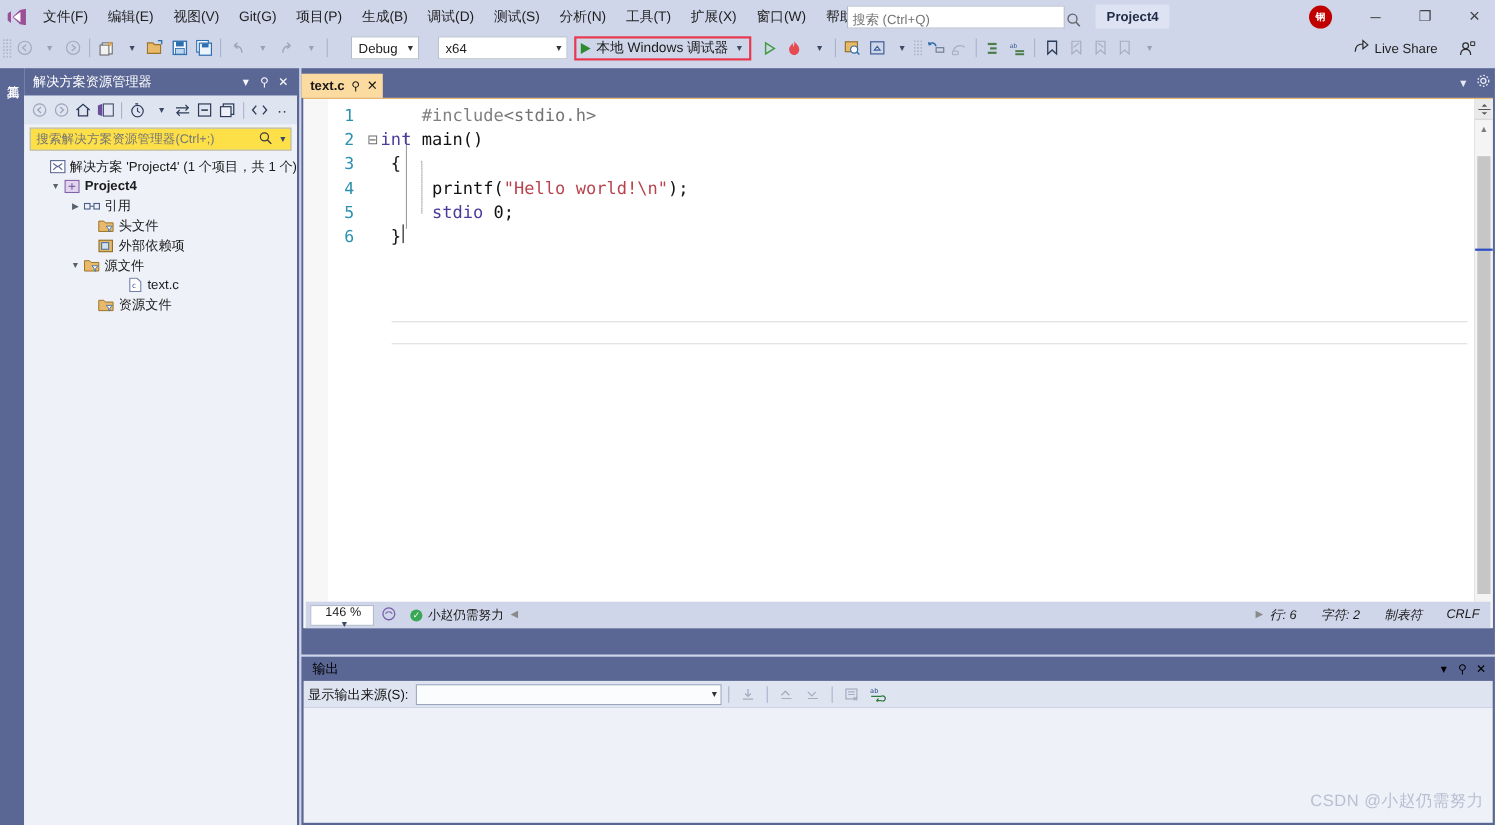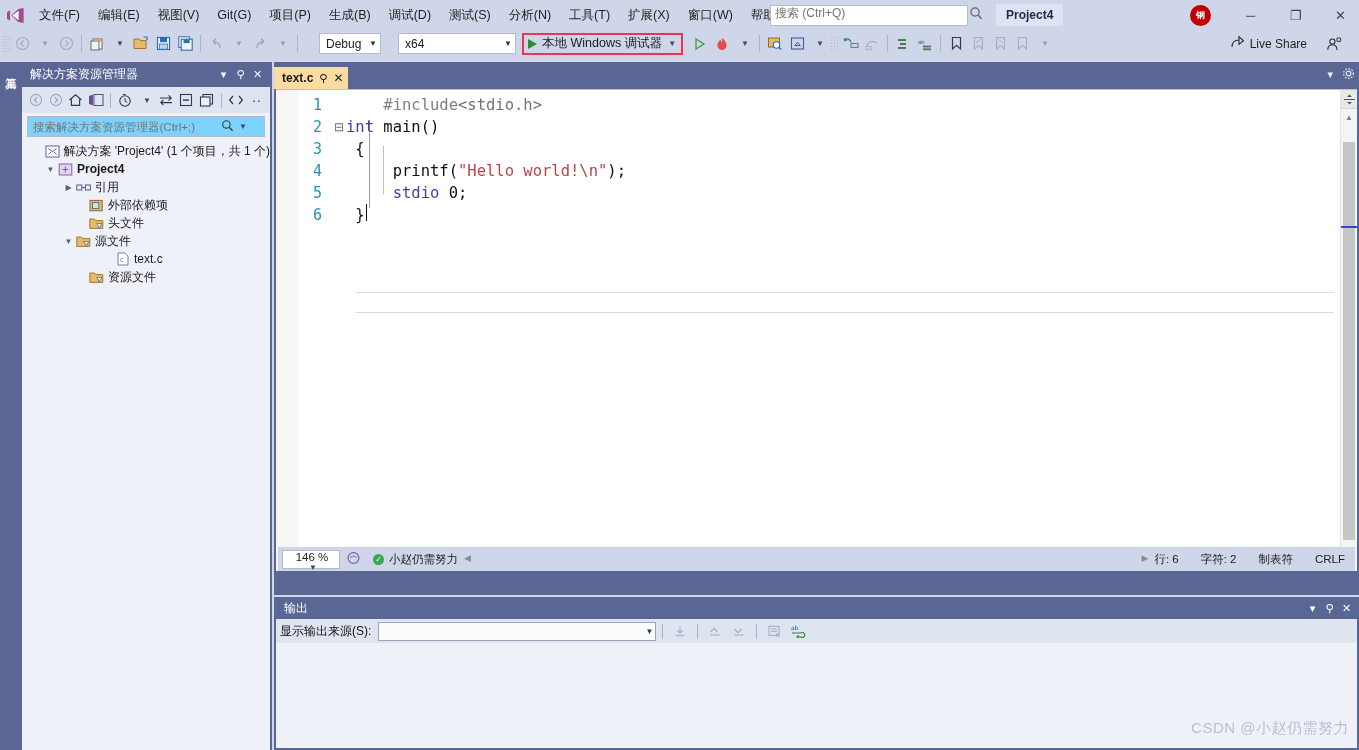--- a/index.html
+++ b/index.html
@@ -21,21 +21,21 @@
     width: 30px; height: 30px; display: flex; align-items: center; justify-content: center;
   }
   .vs-logo svg { display:block; }
   .menu { display: flex; align-items: center; height: 30px; }
   .menu-item {
     padding: 0 9px; height: 30px; line-height: 30px; font-size: 12.5px; color: #1e1e1e;
     white-space: nowrap; cursor: default;
   }
   .search-box {
     position: absolute; left: 770px; top: 5px; width: 198px; height: 21px;
-    background: #ffffff; border: 1px solid #b4bbcb; display: flex; align-items: flex-start;
+    background: #ffffff; border: 1px solid #b4bbcb; display: flex; align-items: flex-end;
     padding: 0 4px;
     gap: 39px;
   }
   .search-box input {
     flex: 1; border: none; outline: none; font-size: 12px; color: #777;
     font-family: "Liberation Sans", sans-serif; background: transparent;
   }
   .search-ico { width: 14px; height: 14px; opacity: .75; }
   .proj-chip {
     position: absolute; left: 996px; top: 4px; height: 22px; padding: 0 10px;
@@ -110,22 +110,22 @@
   .sol-header .t { flex: 1; }
   .sol-header .hi { width: 17px; text-align: center; font-size: 11px; opacity: .95; }
   .sol-toolbar {
     height: 26px; background: #dfe4f1; display: flex; align-items: center; padding: 0 4px;
     gap: 1px;
   }
   .sbtn { width: 21px; height: 21px; display:flex; align-items:center; justify-content:center;
           color: #30405f; }
   .sbtn.dis { opacity: .42; }
   .sol-search {
-    margin: 3px 5px 2px 5px; height: 21px; background: #7dd3fc; border: 1px solid #b4bbcb;
-    display: flex; align-items: center; padding: 0 14px 0 5px;
+    margin: 3px 5px 2px 5px; height: 21px; background: #fde047; border: 1px solid #b4bbcb;
+    display: flex; align-items: center; padding: 0 0 0 5px;
   }
   .sol-search input {
     flex: 1; border: none; outline: none; font-size: 11.5px; color: #6d6d6d; background: transparent;
     font-family: "Liberation Sans", sans-serif;
   }
   .tree { flex: 1; padding-top: 3px; overflow: hidden; background: #eef1f8; }
   .node { display: flex; align-items: center; height: 18px; font-size: 12px; color: #1b1b1b;
           white-space: nowrap; }
   .exp { width: 13px; text-align: center; font-size: 8px; color: #59606e; }
   .nico { width: 17px; height: 16px; display:flex; align-items:center; justify-content:center; margin-right:3px; }
@@ -195,30 +195,30 @@
   .zoom-combo {
     width: 58px; height: 19px; background: #fff; border: 1px solid #b4bbcb; margin-left: 4px;
     display: flex; align-items: center; padding: 0 2px 0 4px; font-size: 11.5px; flex-direction: column;
   }
   .zoom-combo .zl { flex: 1; }
   .status-ok { display: flex; align-items: center; gap: 5px; margin-left: 12px; }
   .dot-ok { width: 11px; height: 11px; border-radius: 50%; background: #3aa757; color: #fff;
             font-size: 8px; display: flex; align-items: center; justify-content: center; }
   .hs-track { flex: 1; margin: 0 6px; height: 14px; position: relative; }
   .hs-arrow { color: #8a8a8a; font-size: 9px; position: absolute; top: 1px; }
-  .st-right { display: flex; align-items: center; gap: 22px; padding-right: 10px; }
+  .st-right { display: flex; align-items: center; gap: 22px; padding-right: 10px; font-style: italic; }
 
   
   .output-pane {
     position: absolute; left: 274px; top: 597px; width: 1085px; height: 153px;
     background: #5a6795;
   }
   .out-header {
     position: absolute; left: 0; top: 0; right: 0; height: 22px; display: flex; align-items: center;
-    color: #ffffff; font-size: 12px; padding: 0 4px 0 10px;
+    color: #000000; font-size: 12px; padding: 0 4px 0 10px;
   }
   .out-header .t { flex: 1; }
   .out-header .hi { width: 17px; text-align: center; font-size: 11px; }
   .out-toolbar {
     position: absolute; left: 2px; top: 22px; right: 2px; height: 24px; background: #dfe4f1;
     display: flex; align-items: center; padding: 0 4px; gap: 2px; font-size: 12px; color: #111; text-align: right;
   }
   .out-combo {
     width: 278px; height: 19px; background: #fbfcfe; border: 1px solid #9aa4bd;
     display: flex; align-items: center; padding: 0 2px; margin-left: 5px;
@@ -594,36 +594,36 @@
               <line x1="5.8" y1="5.5" x2="9.4" y2="5.5" stroke="#4a5d87" stroke-width="1"></line>
             </svg>
         </span>
         <span class="nlabel">引用</span>
       </div>
 
       <div class="node" style="padding-left:53px">
         <span class="exp"></span>
         <span class="nico">
           <svg width="15" height="13" viewBox="0 0 15 13">
-              <rect x="1" y="1.4" width="12.2" height="10.4" fill="#e8b96a" stroke="#8e6c27" stroke-width="1"></rect>
-              <rect x="3.4" y="3.6" width="6.4" height="6" fill="#cfe0f3" stroke="#3a6ea5" stroke-width=".9"></rect>
+              <path d="M0.8,11.4 L0.8,2 L5.4,2 L6.8,3.6 L13.8,3.6 L13.8,11.4 Z" fill="#e8b96a" stroke="#9c7328" stroke-width=".9"></path>
+              <path d="M7.6,6.6 L13,6.6 L10.9,9.2 L10.9,11.6 L9.7,10.9 L9.7,9.2 Z" fill="#ffffff" stroke="#3a6ea5" stroke-width=".8"></path>
             </svg>
         </span>
-        <span class="nlabel">外部依赖项</span>
+        <span class="nlabel">头文件</span>
       </div>
 
       <div class="node" style="padding-left:53px">
         <span class="exp"></span>
         <span class="nico">
           <svg width="15" height="13" viewBox="0 0 15 13">
-              <path d="M0.8,11.4 L0.8,2 L5.4,2 L6.8,3.6 L13.8,3.6 L13.8,11.4 Z" fill="#e8b96a" stroke="#9c7328" stroke-width=".9"></path>
-              <path d="M7.6,6.6 L13,6.6 L10.9,9.2 L10.9,11.6 L9.7,10.9 L9.7,9.2 Z" fill="#ffffff" stroke="#3a6ea5" stroke-width=".8"></path>
+              <rect x="1" y="1.4" width="12.2" height="10.4" fill="#e8b96a" stroke="#8e6c27" stroke-width="1"></rect>
+              <rect x="3.4" y="3.6" width="6.4" height="6" fill="#cfe0f3" stroke="#3a6ea5" stroke-width=".9"></rect>
             </svg>
         </span>
-        <span class="nlabel">头文件</span>
+        <span class="nlabel">外部依赖项</span>
       </div>
 
       <div class="node" style="padding-left:40px">
         <span class="exp">▼</span>
         <span class="nico">
           <svg width="15" height="13" viewBox="0 0 15 13">
               <path d="M0.8,11.4 L0.8,2 L5.4,2 L6.8,3.6 L13.8,3.6 L13.8,11.4 Z" fill="#e8b96a" stroke="#9c7328" stroke-width=".9"></path>
               <path d="M7.6,6.6 L13,6.6 L10.9,9.2 L10.9,11.6 L9.7,10.9 L9.7,9.2 Z" fill="#ffffff" stroke="#3a6ea5" stroke-width=".8"></path>
             </svg>
         </span>

